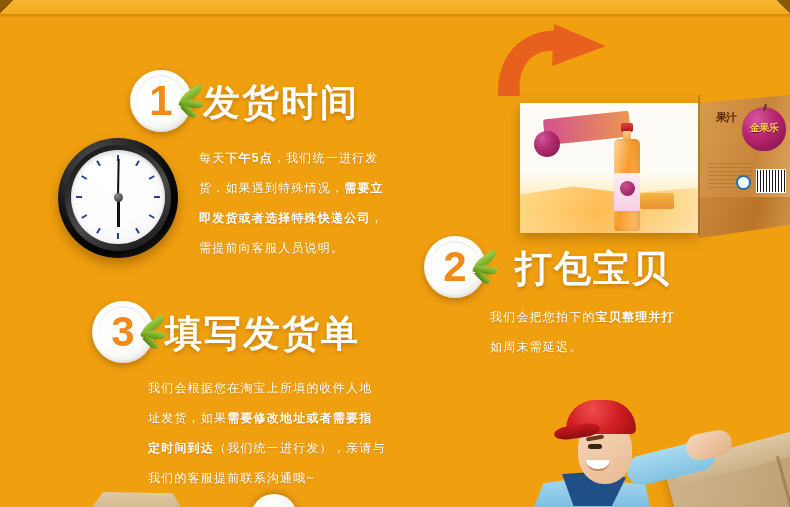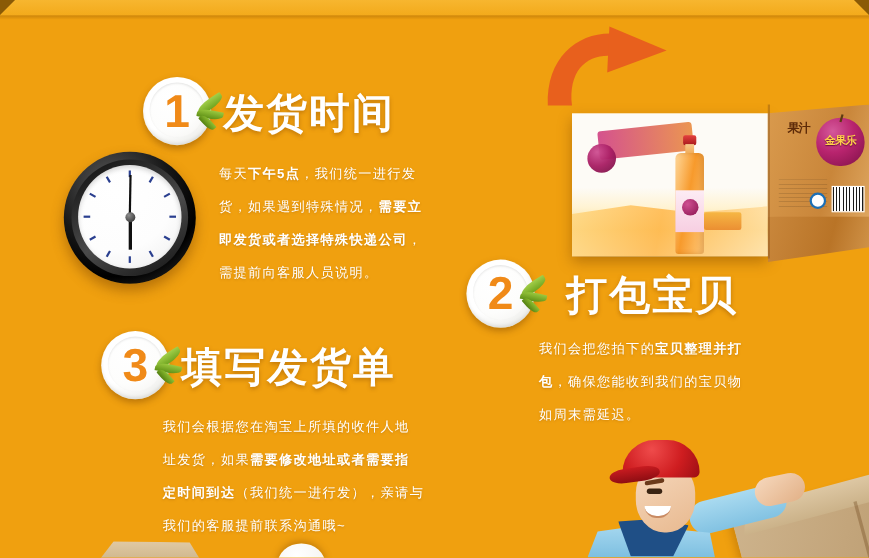--- a/index.html
+++ b/index.html
@@ -369,21 +369,20 @@
     <div class="num">2</div>
     <div class="leaf a"></div>
     <div class="leaf b"></div>
     <div class="leaf c"></div>
   </div>
 
   <div class="heading" style="left:497px;top:244px;margin-left:18px;">打包宝贝</div>
 
   <div class="body-text" style="left:490px;top:302px;width:250px;">
       <div><span>我们会把您拍下的</span><b>宝贝整理并打</b></div>
-      <div><b>包</b><span>，确保您能收到我们的宝贝物</span></div>
       <div><span>如周末需延迟。</span></div>
     </div>
 
   <div class="badge" style="left:92px;top:301px;">
     <div class="disc"></div>
     <div class="num">3</div>
     <div class="leaf a"></div>
     <div class="leaf b"></div>
     <div class="leaf c"></div>
   </div>

